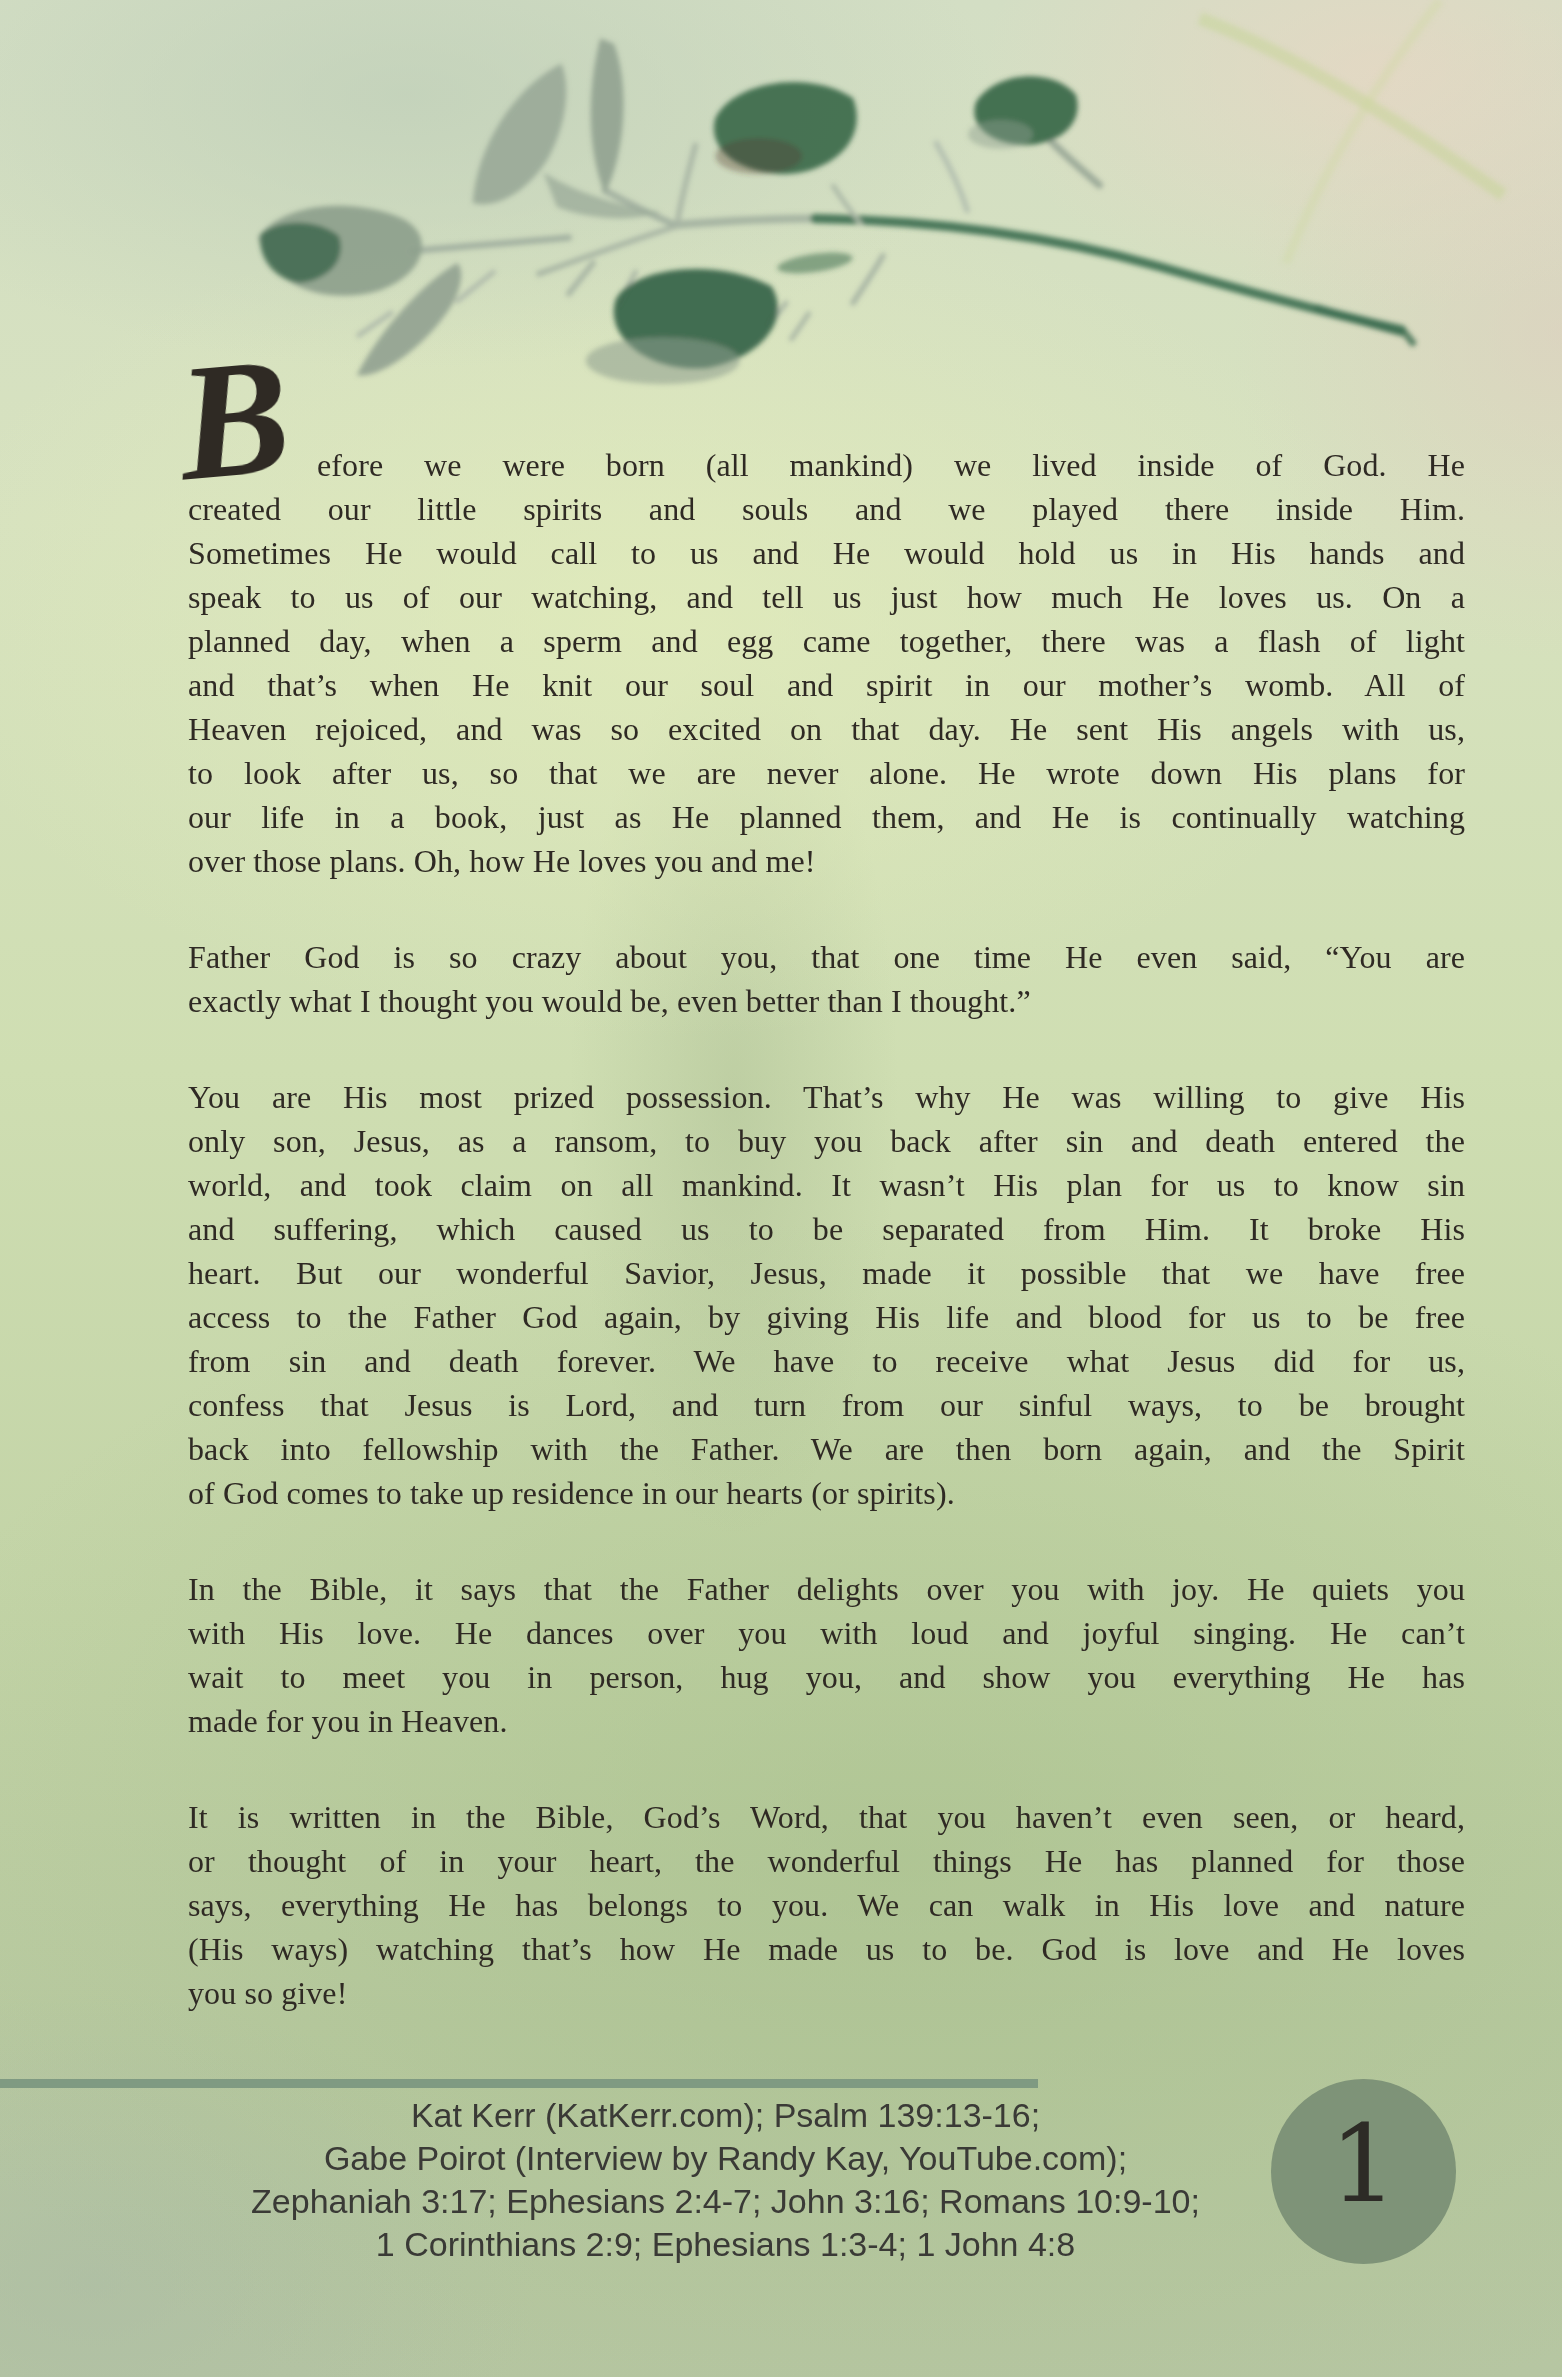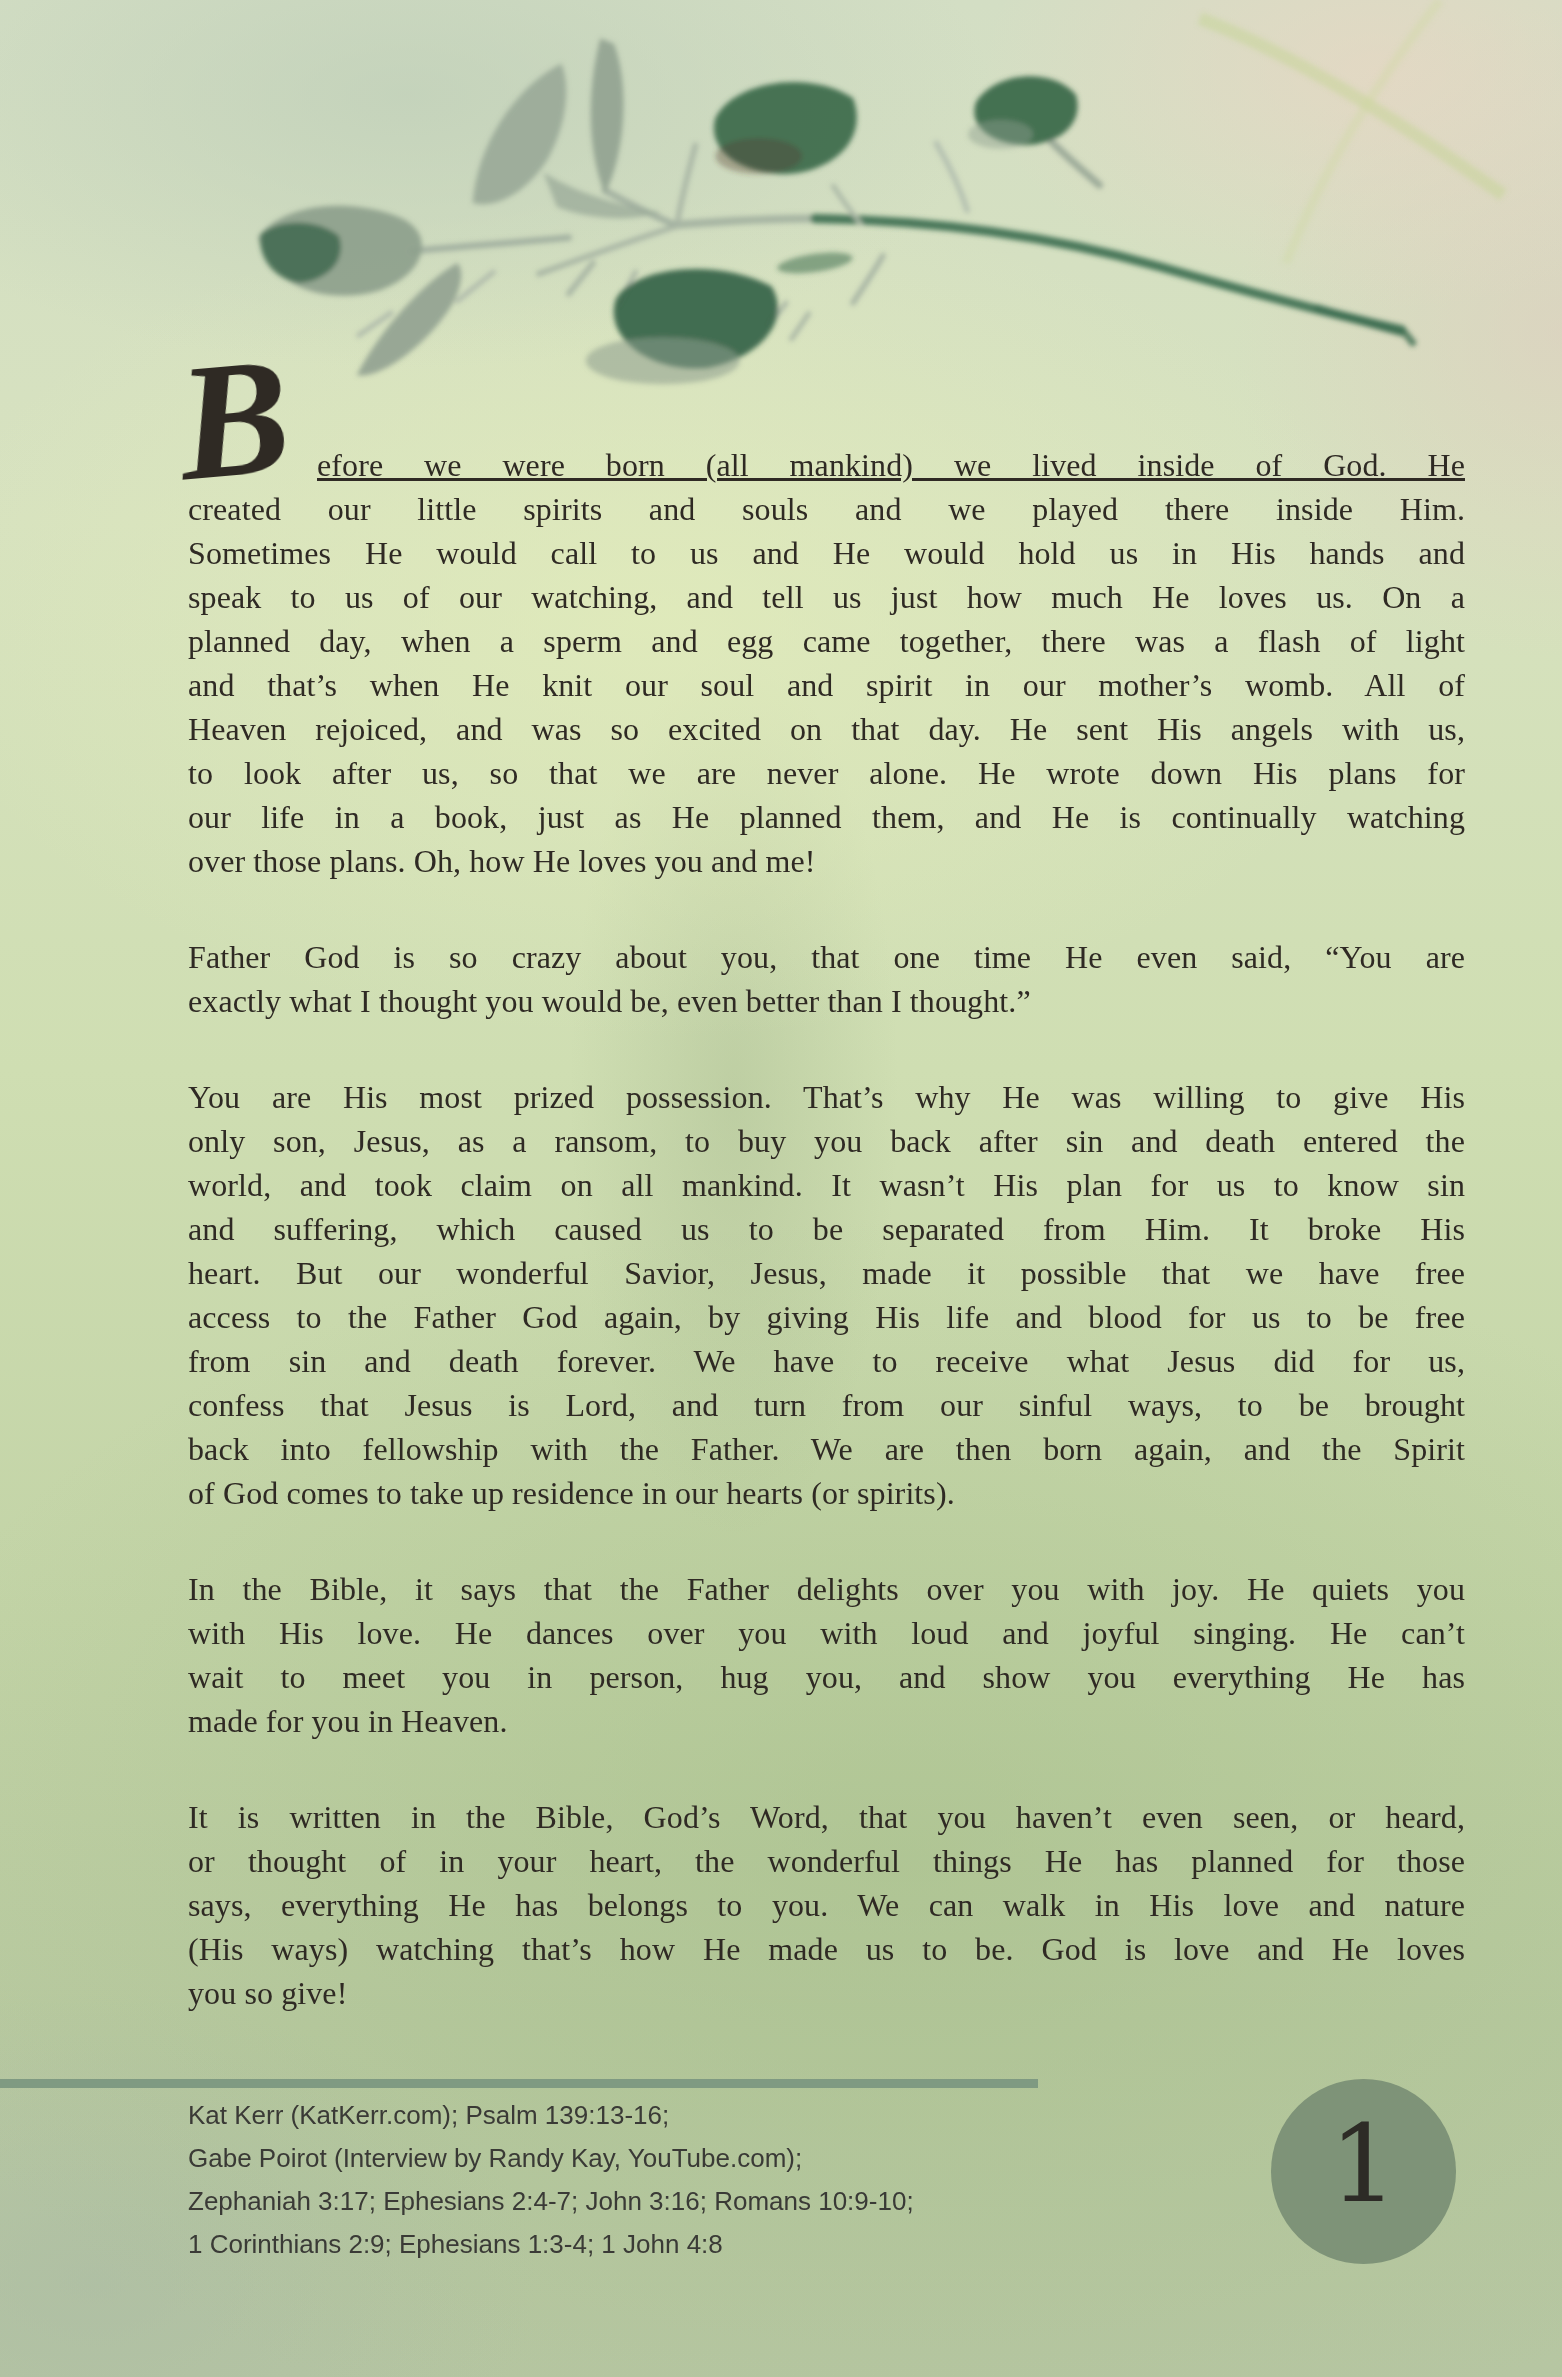--- a/index.html
+++ b/index.html
@@ -30,31 +30,32 @@
   }
   .body-text{
     position:absolute;left:188px;top:443px;width:1277px;
     color:var(--body-text,#2f2a24);
     font-size:32px;line-height:44px;
     letter-spacing:0.1px;
   }
   .para{margin:0 0 52px 0;}
   .line{text-align:justify;text-align-last:justify;text-justify:inter-word;}
   .line.last{text-align-last:left;}
-  .line.first-indent{padding-left:129px;text-decoration:underline;}
+  .line.first-indent{padding-left:129px;}
   .it{}
   .divider{
     position:absolute;left:0;top:2079px;width:1038px;height:9px;
     background:var(--divider,#7f9a82);
   }
   .footer{
-    position:absolute;left:188px;top:2094px;width:1087px;
+    position:absolute;left:182px;top:2094px;width:1087px;
     font-family:"Liberation Sans",sans-serif;
-    font-size:26px;line-height:43px;
+    font-size:34px;line-height:43px;
     color:var(--footer-text,#3a3a36);
+    text-align:center;
   }
   .badge{
     position:absolute;left:1271px;top:2079px;width:185px;height:185px;
     border-radius:50%;
     background:var(--circle-bg,#7e9378);
     display:flex;align-items:center;justify-content:center;
   }
   .badge .num{
     font-family:"DejaVu Serif",serif;
     font-size:107px;line-height:1;

